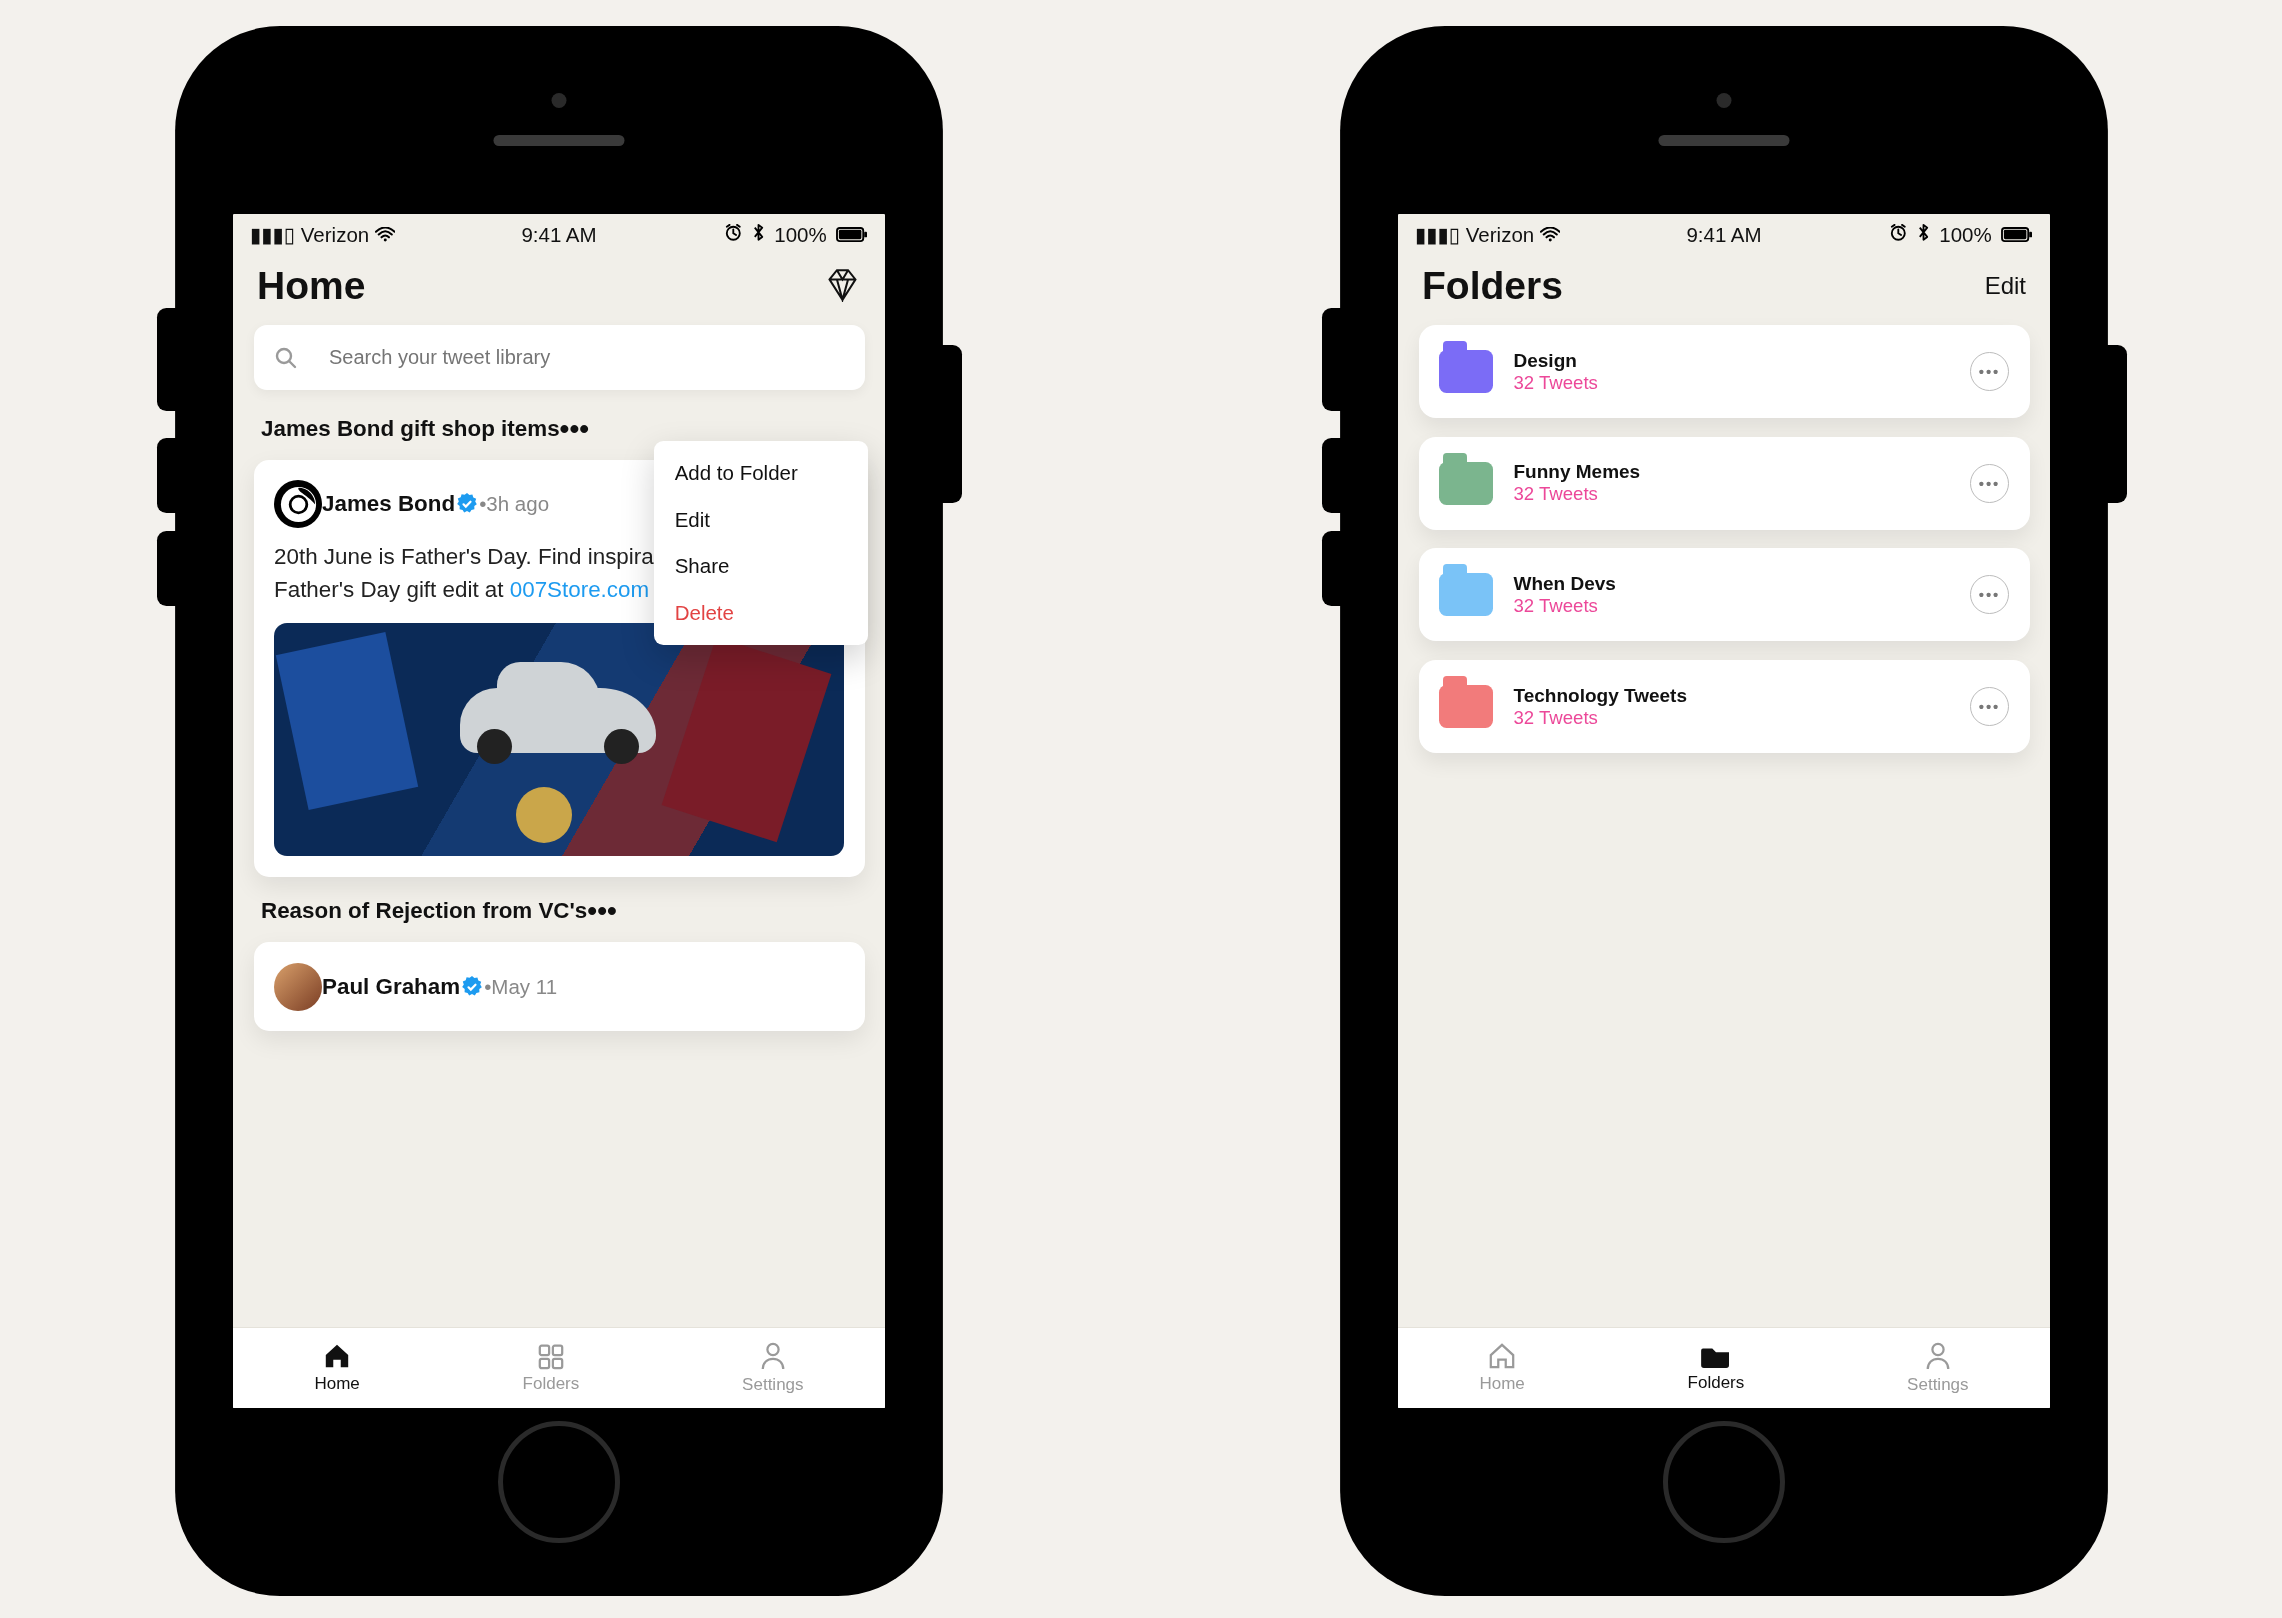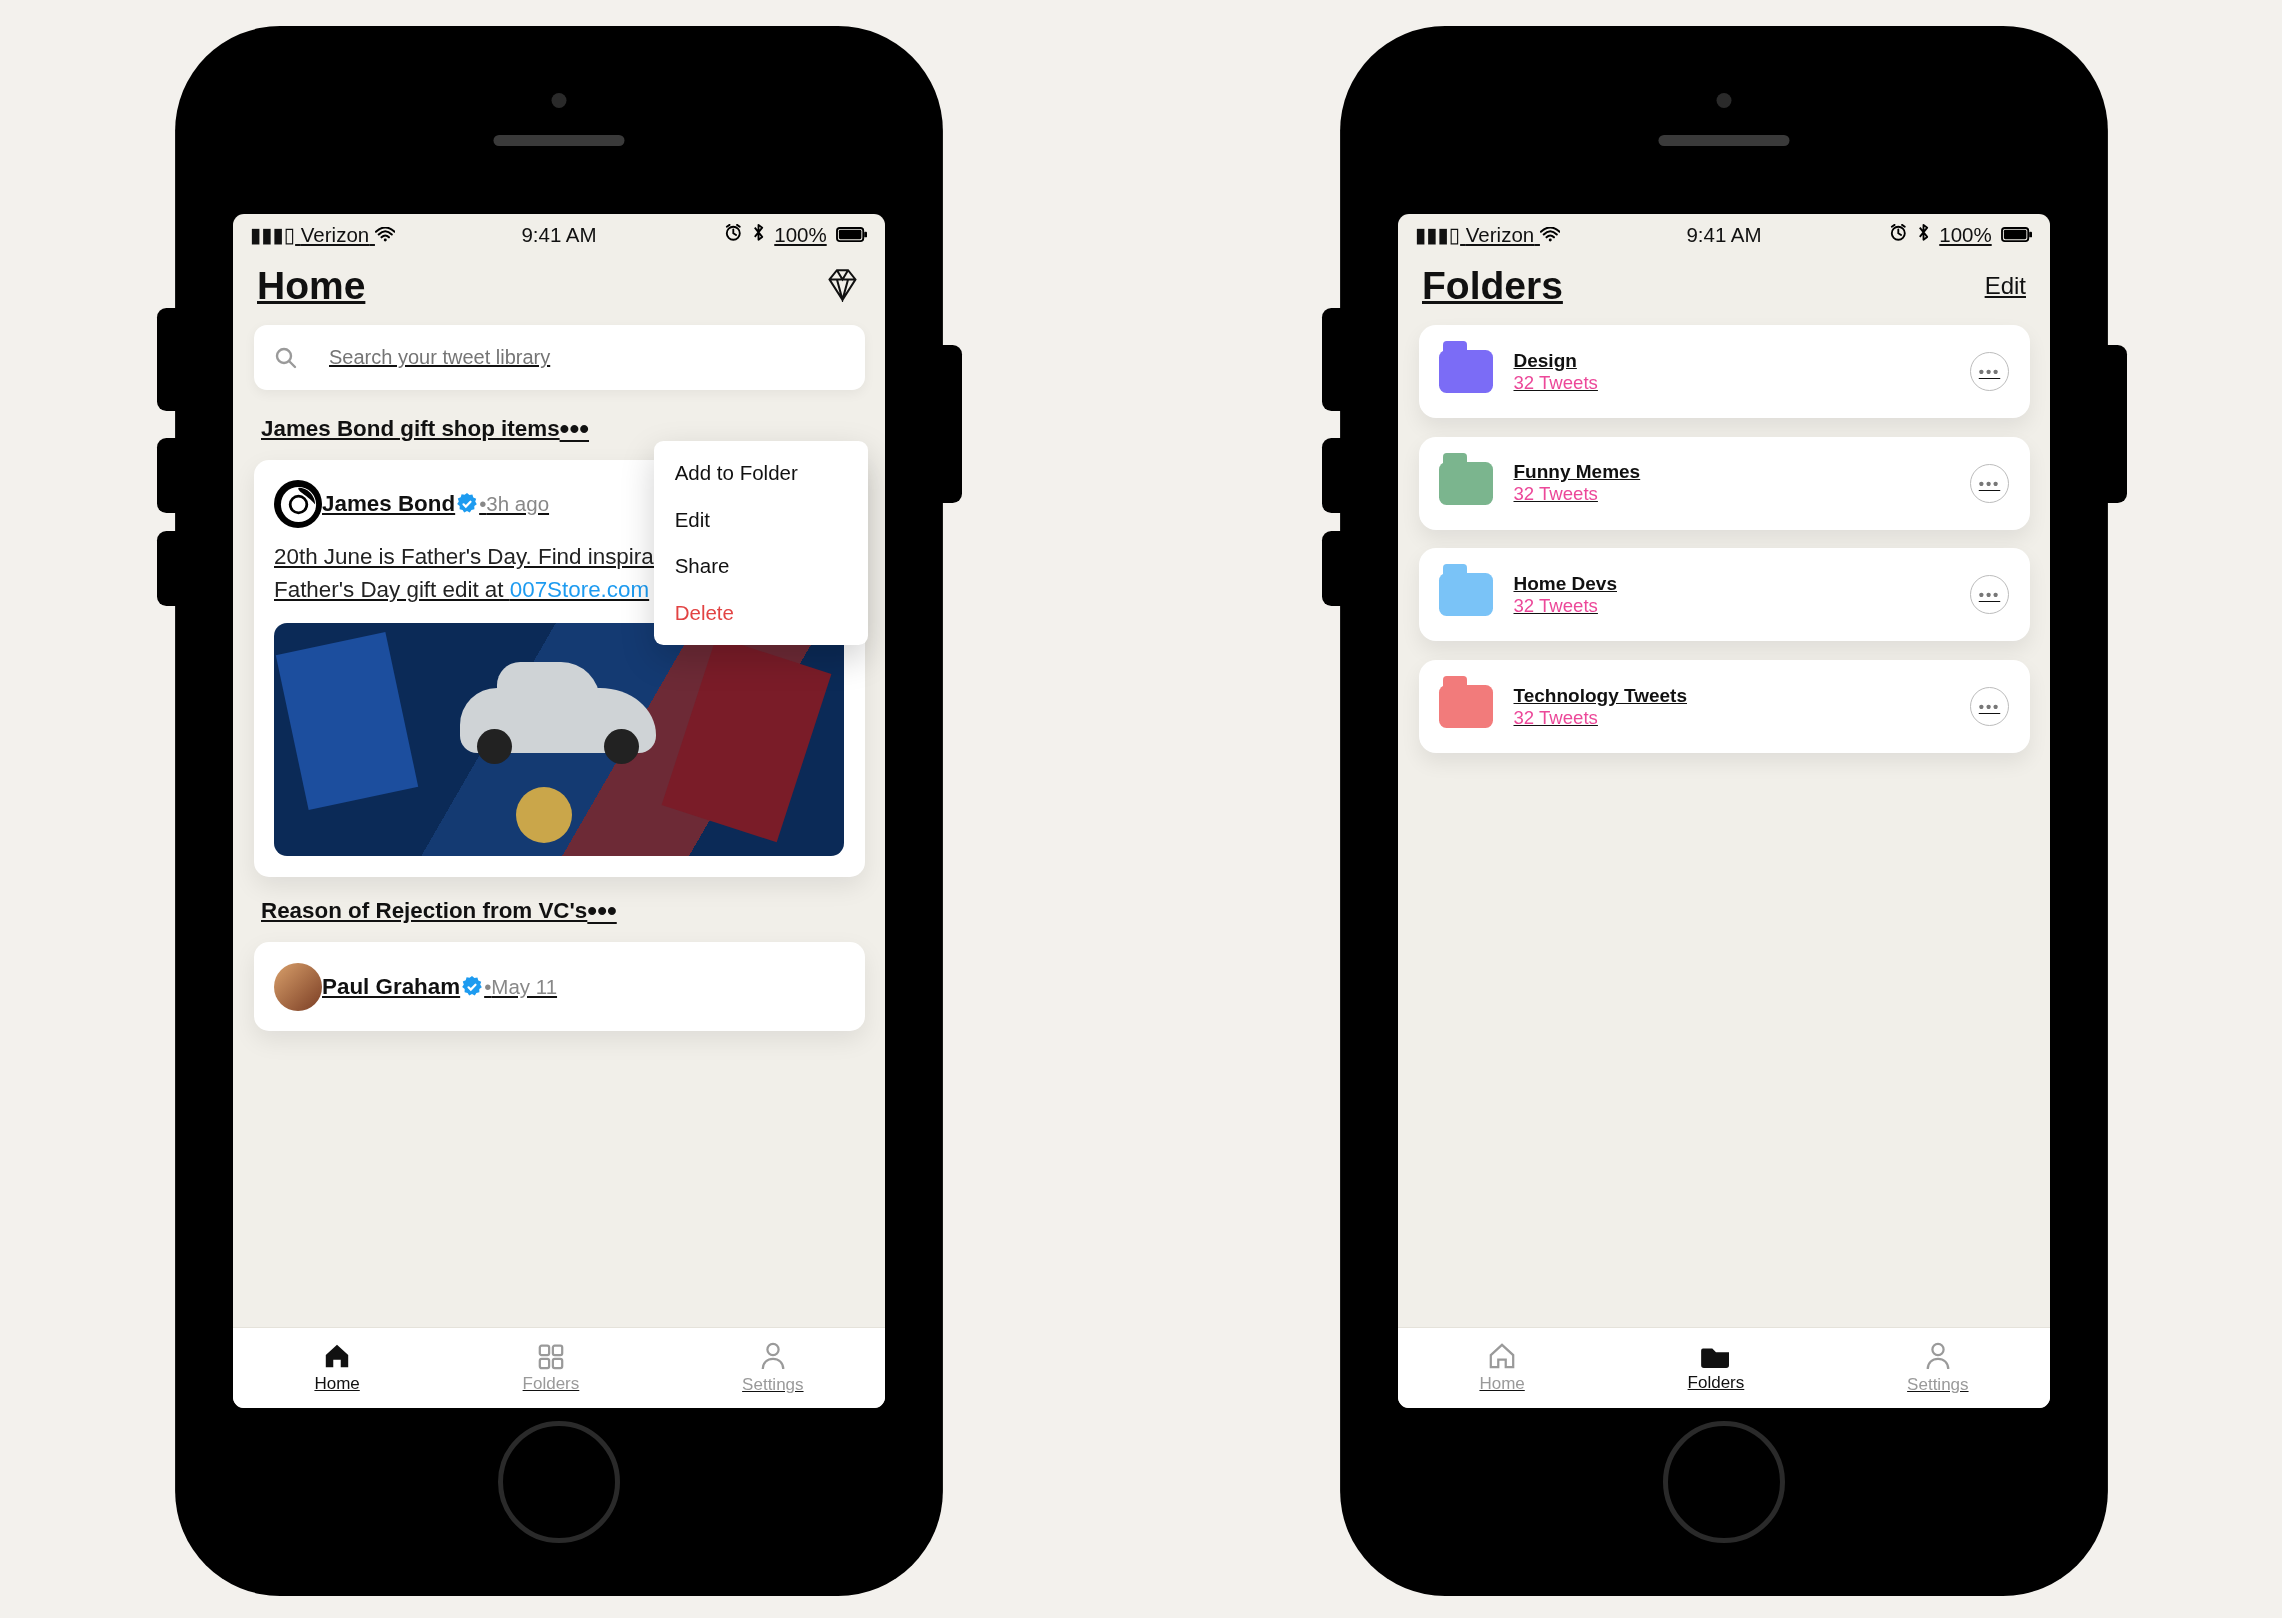--- a/index.html
+++ b/index.html
@@ -7,21 +7,21 @@
   .canvas{width:2282px;height:1618px;position:relative;}
   .phone{position:absolute;width:764px;height:1566px;top:28px;border-radius:103px;background:#000;box-shadow:0 0 0 1.9px #000;}
   .phone.left{left:177px;} .phone.right{left:1342px;}
   .phone::before{content:"";position:absolute;left:-20.5px;top:280px;width:20.5px;height:103px;background:#000;border-radius:9.3px 0 0 9.3px;}
   .phone::after{content:"";position:absolute;right:-20.5px;top:317px;width:20.5px;height:158px;background:#000;border-radius:0 9.3px 9.3px 0;}
   .side-btn{position:absolute;left:-20.5px;width:20.5px;height:75px;background:#000;border-radius:9.3px 0 0 9.3px;}
   .side-btn.a{top:410px;} .side-btn.b{top:503px;}
   .speaker{position:absolute;top:107px;left:50%;transform:translateX(-50%);width:131px;height:11.2px;background:#3a3a3a;border-radius:7.5px;}
   .camdot{position:absolute;top:65px;left:50%;transform:translateX(-50%);width:15px;height:15px;border-radius:50%;background:#2a2a2a;}
   .homebtn{position:absolute;bottom:51px;left:50%;transform:translateX(-50%);width:112px;height:112px;border:5.6px solid #2a2a2a;border-radius:50%;}
-  .screen{position:absolute;top:186px;bottom:186px;left:56px;right:56px;background:var(--screen);border-radius:11px;overflow:hidden;display:flex;flex-direction:column;text-decoration:underline;}
+  .screen{position:absolute;top:186px;bottom:186px;left:56px;right:56px;background:var(--screen);border-radius:1px;overflow:hidden;display:flex;flex-direction:column;}
   
   .status{height:41px;display:flex;align-items:center;justify-content:space-between;padding:0 17px;font-size:20.5px;font-weight:500;}
   .status .center{position:absolute;left:50%;transform:translateX(-50%);}
   .status .right{display:flex;align-items:center;gap:9.3px;}
   
   .hdr{display:flex;align-items:center;justify-content:space-between;padding:9.3px 24px 17px;}
   .hdr h1{margin:0;font-size:39px;font-weight:800;}
   .hdr .action{font-size:24px;}
   
   .search{margin:0 20.5px 22.4px;background:var(--card);border-radius:13px;height:65px;display:flex;align-items:center;padding:0 20.5px;box-shadow:0 3.7px 11.2px rgba(0,0,0,.05);}
@@ -284,21 +284,21 @@
               <div class="name">Funny Memes</div>
               <div class="sub">32 Tweets</div>
             </span>
             <span class="more">
               <span class="dots">•••</span>
             </span>
           </div>
           <div class="folder">
             <span class="ficon" style="background:#7ac3f7"></span>
             <span class="txt">
-              <div class="name">Home Devs</div>
+              <div class="name">When Devs</div>
               <div class="sub">32 Tweets</div>
             </span>
             <span class="more">
               <span class="dots">•••</span>
             </span>
           </div>
           <div class="folder">
             <span class="ficon" style="background:#f27b7b"></span>
             <span class="txt">
               <div class="name">Technology Tweets</div>

